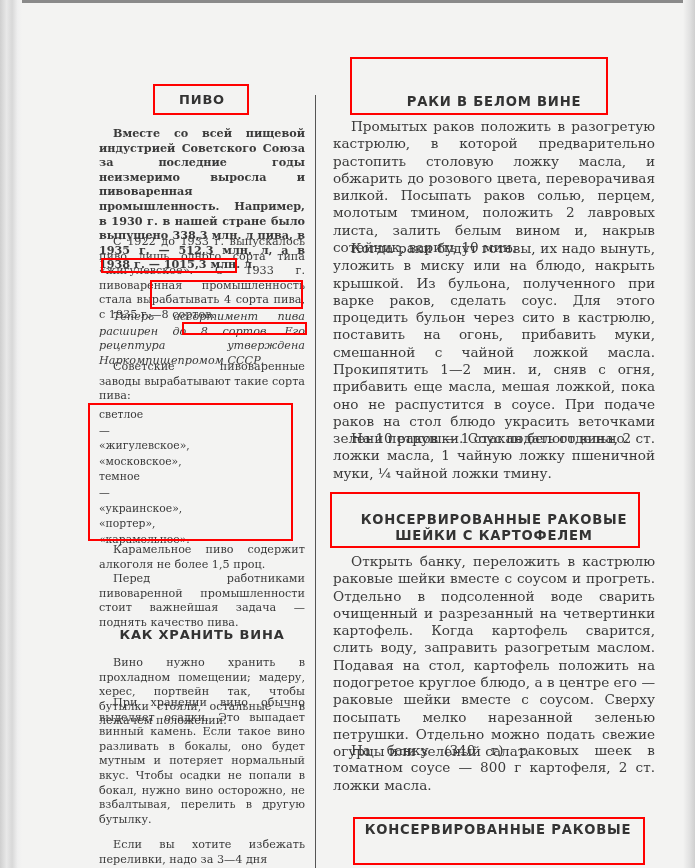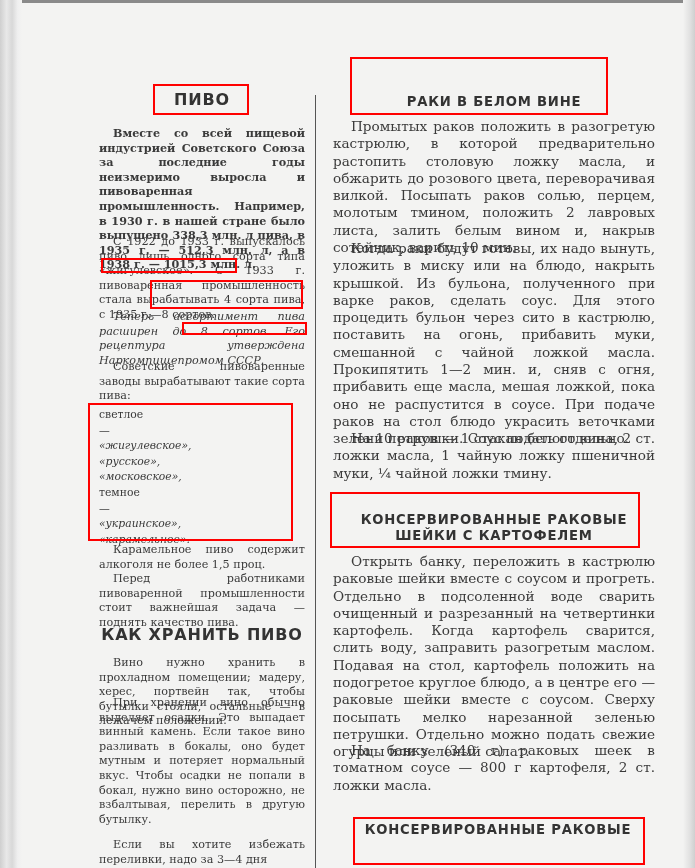--- a/index.html
+++ b/index.html
@@ -19,28 +19,28 @@
   .col-left { position:absolute; left:99px; top:0; width:206px; font-size:11.2px; line-height:14.6px; }
   .col-right { position:absolute; left:333px; top:0; width:322px; font-size:13.6px; line-height:17.3px; }
 
   .abs { position:absolute; }
   p { margin:0; text-align:justify; text-align-last:auto; }
   .ind { text-indent:14px; }
   .col-right .ind { text-indent:18px; }
 
   h2 { margin:0; font-family:"DejaVu Sans","Liberation Sans",sans-serif; font-weight:bold;
        text-align:center; letter-spacing:0.8px; color:#333; }
-  .h-left { font-size:16px; }
+  .h-left { font-size:13px; }
   .h-right { font-size:13.2px; line-height:16px; }
 
   .list { font-size:10.8px; line-height:15.6px; }
   .list .row { display:flex;flex-direction:column; }
   .list .lbl { width:55px; }
   .list .dash { width:18px; }
-  .list .val { flex:1;font-style:italic; }
+  .list .val { flex:1; }
 
   .redbox { position:absolute; border:2.6px solid #ff0000; box-sizing:border-box; pointer-events:none; }
 </style>
 </head>
 <body>
 
 <div class="page-edge-top"></div>
 <div class="spine"></div>
 <div class="right-edge"></div>
 <div class="divider"></div>
@@ -54,43 +54,43 @@
 
   <div class="abs list" style="left:0;top:407px;width:200px;">
     <div class="row">
         <span class="lbl">светлое</span>
         <span class="dash">—</span>
         <span class="val">«жигулевское»,</span>
       </div>
     <div class="row">
         <span class="lbl"></span>
         <span class="dash"></span>
-        <span class="val">«русское»,</span>
-      </div>
-    <div class="row">
-        <span class="lbl"></span>
-        <span class="dash"></span>
         <span class="val">«московское»,</span>
       </div>
     <div class="row">
         <span class="lbl">темное</span>
         <span class="dash">—</span>
         <span class="val">«украинское»,</span>
+      </div>
+    <div class="row">
+        <span class="lbl"></span>
+        <span class="dash"></span>
+        <span class="val">«портер»,</span>
       </div>
     <div class="row">
         <span class="lbl"></span>
         <span class="dash"></span>
         <span class="val">«карамельное».</span>
       </div>
   </div>
 
   <p class="abs ind" style="left:0;top:543px;width:206px;">Карамельное пиво содержит алкоголя не более 1,5 проц.</p>
   <p class="abs ind" style="left:0;top:572px;width:206px;">Перед работниками пивоваренной промышленности стоит важнейшая задача — поднять качество пива.</p>
 
-  <h2 class="abs h-left" style="left:0;top:628px;width:206px;">КАК ХРАНИТЬ ПИВО</h2>
+  <h2 class="abs h-left" style="left:0;top:628px;width:206px;">КАК ХРАНИТЬ ВИНА</h2>
   <p class="abs ind" style="left:0;top:656px;width:206px;">Вино нужно хранить в прохладном помещении; мадеру, херес, портвейн так, чтобы бутылки стояли, остальные — в лежачем положении.</p>
   <p class="abs ind" style="left:0;top:696px;width:206px;">При хранении вино обычно выделяет осадки. Это выпадает винный камень. Если такое вино разливать в бокалы, оно будет мутным и потеряет нормальный вкус. Чтобы осадки не попали в бокал, нужно вино осторожно, не взбалтывая, перелить в другую бутылку.</p>
   <p class="abs ind" style="left:0;top:838px;width:206px;">Если вы хотите избежать переливки, надо за 3—4 дня</p>
 </div>
 
 <div class="col-right">
   <h2 class="abs h-right" style="left:0;top:94px;width:322px;">РАКИ В БЕЛОМ ВИНЕ</h2>
   <p class="abs ind" style="left:0;top:118px;width:322px;">Промытых раков положить в разогретую кастрюлю, в которой предварительно растопить столовую ложку масла, и обжарить до розового цвета, переворачивая вилкой. Посыпать раков солью, перцем, молотым тмином, положить 2 лавровых листа, залить белым вином и, накрыв сотейник, варить 10 мин.</p>
   <p class="abs ind" style="left:0;top:240px;width:322px;">Когда раки будут готовы, их надо вынуть, уложить в миску или на блюдо, накрыть крышкой. Из бульона, полученного при варке раков, сделать соус. Для этого процедить бульон через сито в кастрюлю, поставить на огонь, прибавить муки, смешанной с чайной ложкой масла. Прокипятить 1—2 мин. и, сняв с огня, прибавить еще масла, мешая ложкой, пока оно не распустится в соусе. При подаче раков на стол блюдо украсить веточками зелени петрушки. Соус подать отдельно.</p>
   <p class="abs ind" style="left:0;top:430px;width:322px;">На 10 раков — 1 стакан белого вина, 2 ст. ложки масла, 1 чайную ложку пшеничной муки, ¼ чайной ложки тмину.</p>

